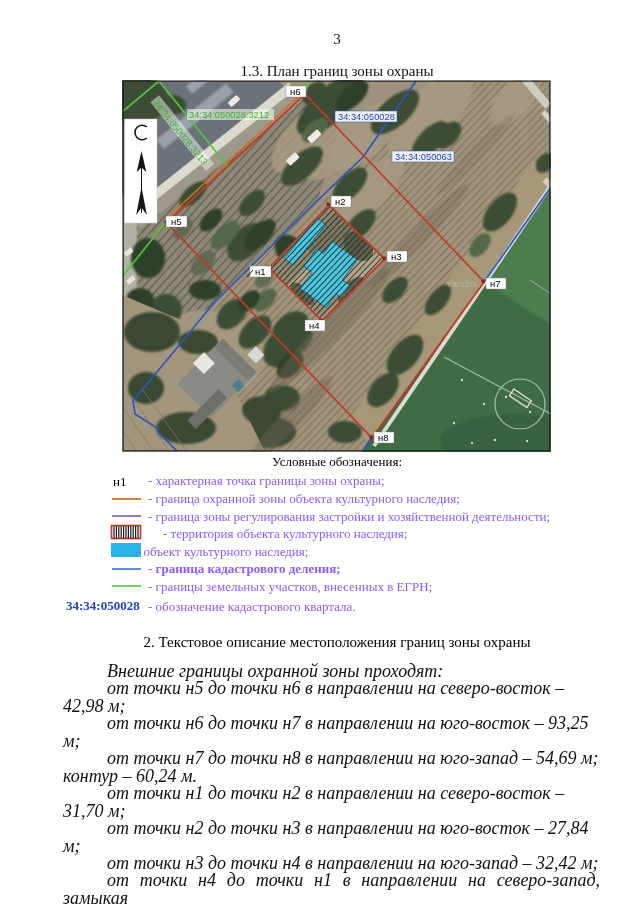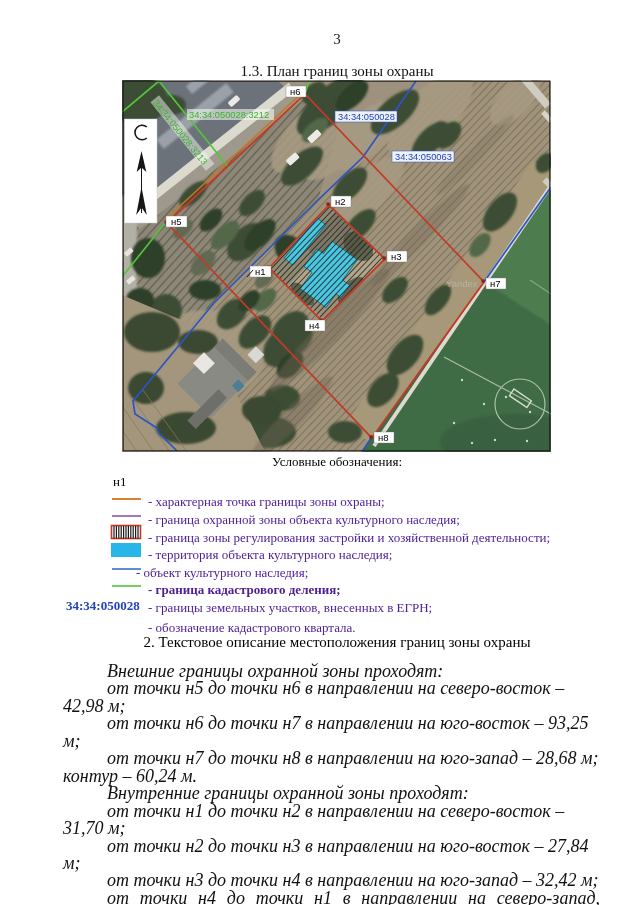--- a/index.html
+++ b/index.html
@@ -1,19 +1,19 @@
 <!DOCTYPE html>
 <html><head>
 <meta charset="utf-8">
 <style>
   html,body{margin:0;padding:0;}
   body{width:640px;height:905px;background:#ffffff;font-family:"Liberation Serif",serif;position:relative;overflow:hidden;}
   .abs{position:absolute;}
   .ctr{text-align:center;width:640px;left:17px;}
-  .lgrow{position:absolute;font-size:13px;color:#4c1d95;white-space:nowrap;margin-top:21px;}
+  .lgrow{position:absolute;font-size:13px;color:#8b5cf6;white-space:nowrap;}
 </style>
 </head>
 <body>
 
 <div class="abs ctr" style="top:31px;font-size:15px;color:#222;">3</div>
 
 <div class="abs ctr" style="top:63px;font-size:15px;color:#111;">1.3. План границ зоны охраны</div>
 
 <svg class="abs" style="left:122px;top:80px;" width="429" height="372" viewBox="122 80 429 372">
 <defs>
@@ -383,46 +383,45 @@
 
   <text x="66" y="140" font-size="13" font-weight="bold" fill="#2244bb" font-family="Liberation Serif,serif">34:34:050028</text>
 </svg>
 
 <div class="lgrow" style="left:148px;top:473px;">- характерная точка границы зоны охраны;</div>
 
 <div class="lgrow" style="left:148px;top:491px;">- граница охранной зоны объекта культурного наследия;</div>
 
 <div class="lgrow" style="left:148px;top:508.5px;">- граница зоны регулирования застройки и хозяйственной деятельности;</div>
 
-<div class="lgrow" style="left:148px;top:526px;">- территория объекта культурного наследия;</div>
+<div class="lgrow" style="left:163px;top:526px;">- территория объекта культурного наследия;</div>
 
 <div class="lgrow" style="left:136px;top:543.5px;">- объект культурного наследия;</div>
 
 <div class="lgrow" style="left:148px;top:561px;font-weight:bold;">- граница кадастрового деления;</div>
 
 <div class="lgrow" style="left:148px;top:578.5px;">- границы земельных участков, внесенных в ЕГРН;</div>
 
 <div class="lgrow" style="left:148px;top:599px;">- обозначение кадастрового квартала.</div>
 
 <div class="abs ctr" style="top:634px;font-size:15px;">2. Текстовое описание местоположения границ зоны охраны</div>
 
 <div class="abs" style="left:63px;top:663px;width:537px;font-size:18px;line-height:17.45px;color:#111;font-style:italic;">
 
 <div style="text-indent:44px;">Внешние границы охранной зоны проходят:</div>
 
 <div style="text-indent:44px;">от точки н5 до точки н6 в направлении на северо-восток – 42,98 м;</div>
 
 <div style="text-indent:44px;">от точки н6 до точки н7 в направлении на юго-восток – 93,25 м;</div>
 
-<div style="text-indent:44px;">от точки н7 до точки н8 в направлении на юго-запад – 28,68 м;</div>
+<div style="text-indent:44px;">от точки н7 до точки н8 в направлении на юго-запад – 54,69 м;</div>
 
 
 <div>контур – 60,24 м.</div>
 
-<div style="text-indent:44px;">Внутренние границы охранной зоны проходят:</div>
 
 <div style="text-indent:44px;">от точки н1 до точки н2 в направлении на северо-восток – 31,70 м;</div>
 
 <div style="text-indent:44px;">от точки н2 до точки н3 в направлении на юго-восток – 27,84 м;</div>
 
 <div style="text-indent:44px;">от точки н3 до точки н4 в направлении на юго-запад – 32,42 м;</div>
 
 <div style="text-indent:44px;text-align:justify;text-align-last:justify;">от точки н4 до точки н1 в направлении на северо-запад, замыкая</div>
 
 <div>контур – 26,98 м.</div>

